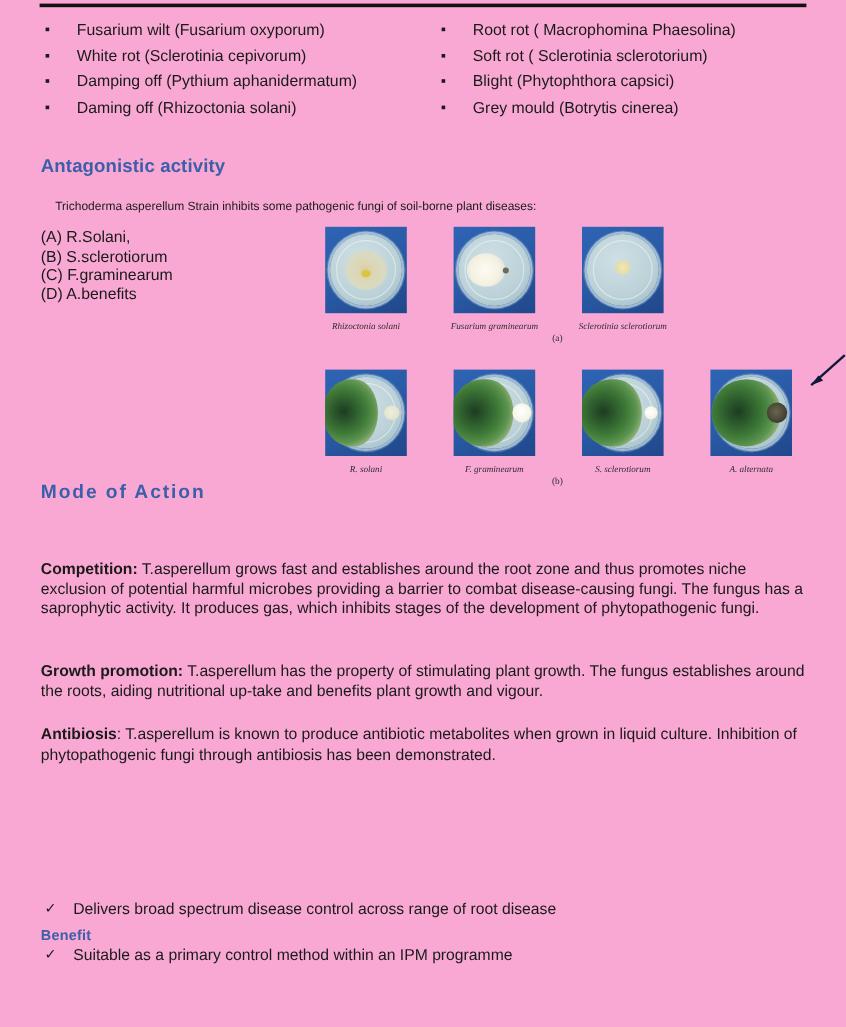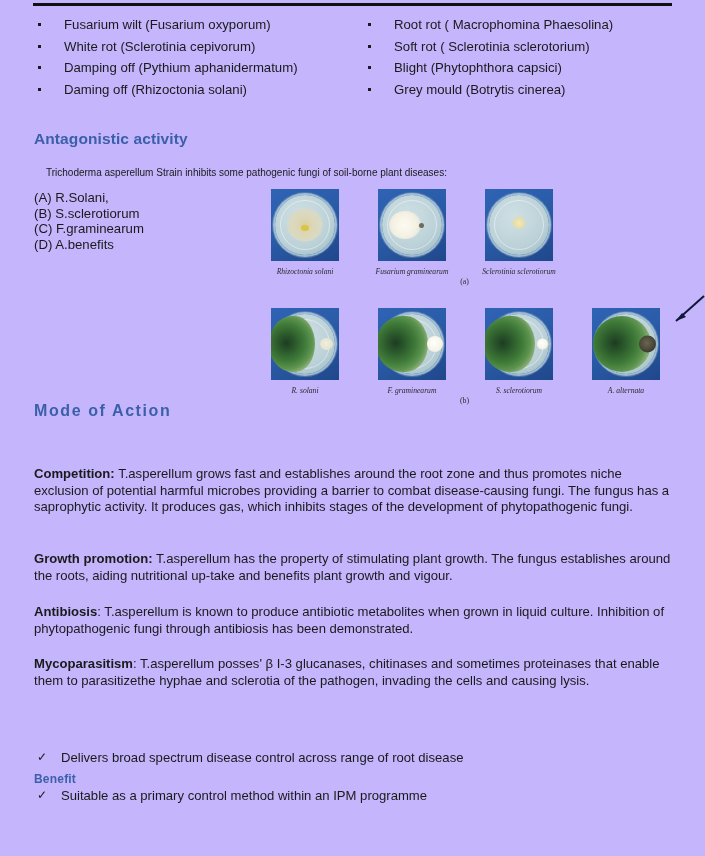--- a/index.html
+++ b/index.html
@@ -12,21 +12,21 @@
     width: 705px;
     height: 856px;
     position: relative;
     font-family: "Liberation Sans", sans-serif;
     color: #1a1a1a;
     overflow: hidden;
   }
   .page {
     position: absolute;
     inset: 0;
-    background: #c4b5fd;
+    background: #f9a8d4;
   }
 
   
   .top-rule {
     position: absolute;
     left: 33px;
     top: 3px;
     width: 639px;
     height: 3px;
     background: #111111;
@@ -428,23 +428,20 @@
   </div>
 
   <div class="para" id="p-growth">
     <b>Growth promotion:</b><span> T.asperellum has the property of stimulating plant growth. The fungus establishes around the roots, aiding nutritional up-take and benefits plant growth and vigour.</span>
   </div>
 
   <div class="para" id="p-antibiosis">
     <b>Antibiosis</b><span>: T.asperellum is known to produce antibiotic metabolites when grown in liquid culture. Inhibition of phytopathogenic fungi through antibiosis has been demonstrated.</span>
   </div>
 
-  <div class="para" id="p-myco">
-    <b>Mycoparasitism</b><span>: T.asperellum posses' β I-3 glucanases, chitinases and sometimes proteinases that enable them to parasitizethe hyphae and sclerotia of the pathogen, invading the cells and causing lysis.</span>
-  </div>
 
   <div class="h-blue" id="h-benefit">Benefit</div>
 
   <ul class="check-list">
     <li>
       <span class="tick">✓</span>
       <span>Delivers broad spectrum disease control across range of root disease</span>
     </li>
     <li>
       <span class="tick">✓</span>

